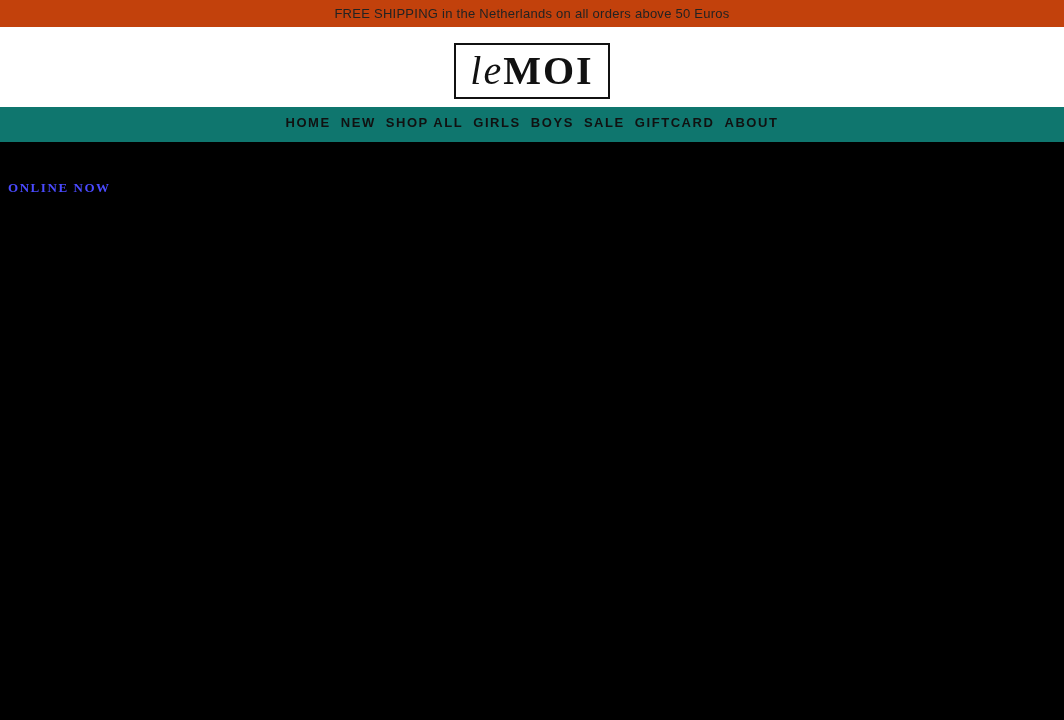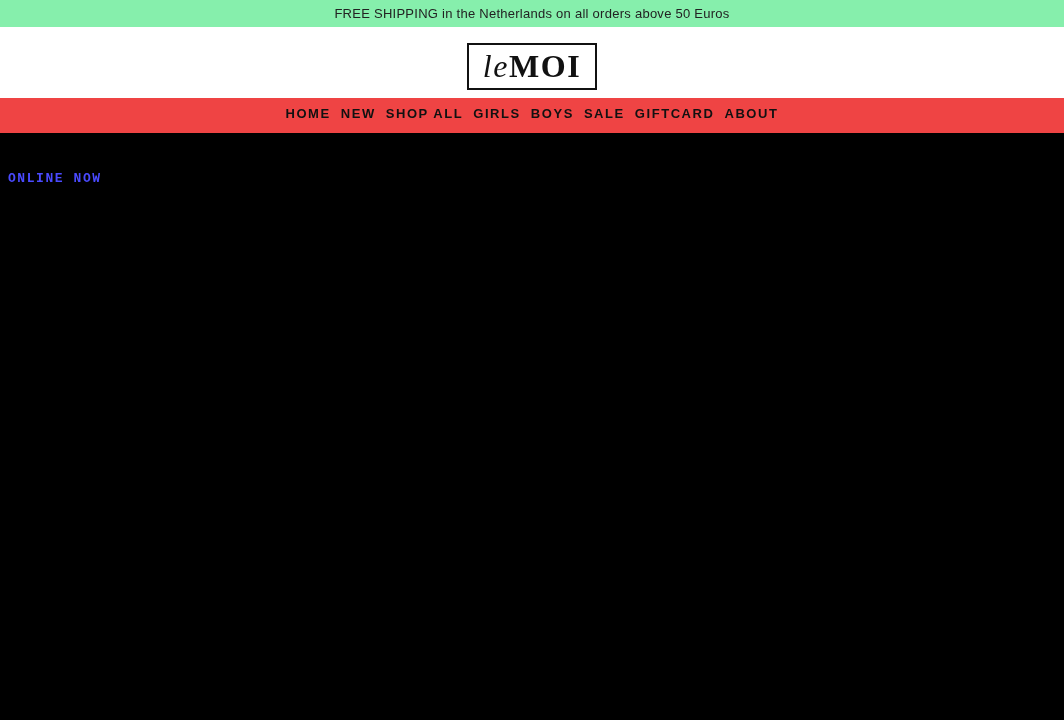--- a/index.html
+++ b/index.html
@@ -11,21 +11,21 @@
     body {
       width: 1064px;
       min-height: 720px;
       font-family: Arial, sans-serif;
       background: #000;
       overflow-x: hidden;
     }
 
     
     #top-banner {
-      background: #86efac;
+      background: #c2410c;
       text-align: center;
       padding: 6px 0;
       font-size: 13px;
       color: #222;
       letter-spacing: 0.02em;
     }
 
     
     #header {
       background: #fff;
@@ -36,42 +36,42 @@
       position: relative;
     }
 
     #logo-container {
       display: flex;
       align-items: center;
       justify-content: center;
     }
 
     #logo-text {
-      font-size: 32px;
+      font-size: 40px;
       font-weight: 400;
       letter-spacing: 0.05em;
       color: #111;
       font-family: Georgia, serif;
       border: 2px solid #111;
       padding: 4px 14px;
       line-height: 1.1;
     }
 
     #logo-text .le {
       font-style: italic;
     }
 
     #logo-text .moi {
       font-weight: 700;
       font-style: normal;
     }
 
     
     #nav {
-      background: #ef4444;
+      background: #0f766e;
       display: flex;
       align-items: center;
       justify-content: center;
       padding: 8px 0 12px 0;
       gap: 10px;
     }
 
     .nav-item {
       font-size: 13px;
       font-weight: 700;
@@ -101,21 +101,21 @@
       color: rgba(255,255,255,0.15);
       letter-spacing: 0.18em;
       padding-left: 8px;
       font-weight: 400;
       text-transform: uppercase;
       line-height: 1.2;
     }
 
     #hero-subtitle {
       font-size: 13px;
-      font-family: Liberation Mono, monospace;
+      font-family: Liberation Serif, serif;
       color: #4a4aff;
       letter-spacing: 0.12em;
       text-transform: uppercase;
       padding-left: 8px;
       margin-top: 8px;
       font-weight: 700;
       cursor: pointer;
     }
   </style>
 </head>

